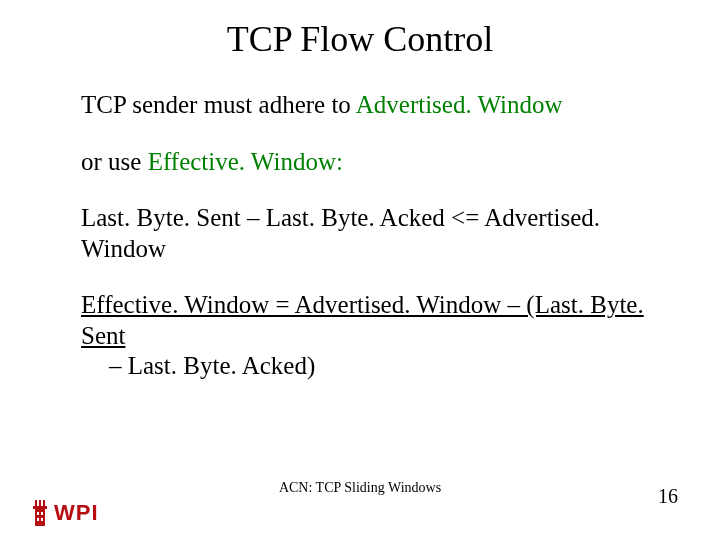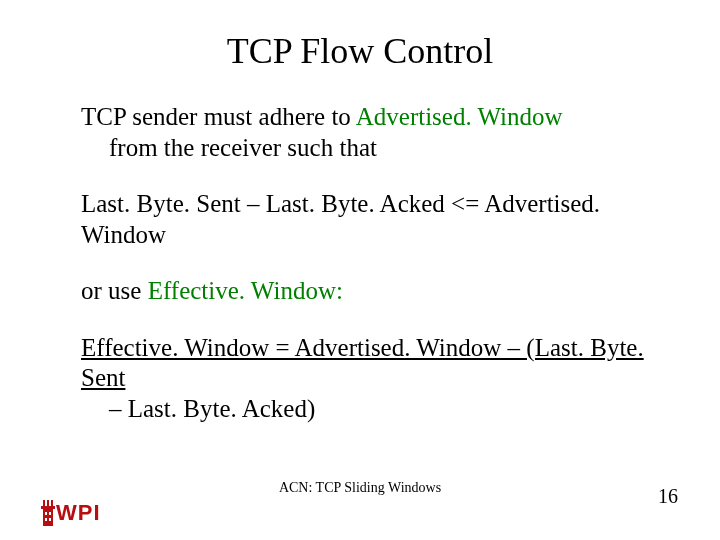--- a/index.html
+++ b/index.html
@@ -15,21 +15,21 @@
   .slide {
     position: relative;
     width: 720px;
     height: 540px;
     box-sizing: border-box;
   }
   .title {
     text-align: center;
     font-size: 36px;
     font-weight: 400;
-    padding-top: 30px;
+    padding-top: 18px;
   }
   .body {
     padding: 30px 36px 0 36px;
     font-size: 25px;
     line-height: 1.22;
     margin-left: 45px;
   }
   .para {
     margin-bottom: 26px;
   }
@@ -59,25 +59,25 @@
   }
   .page-num {
     position: absolute;
     right: 42px;
     bottom: 0;
     font-size: 20px;
     color: #000;
   }
   .logo {
     position: absolute;
-    left: 40px;
+    left: 32px;
     bottom: 14px;
     display: flex;
     align-items: flex-end;
-    gap: 0;
+    gap: 6px;
   }
   .logo-text {
     font-family: Arial, Helvetica, sans-serif;
     font-weight: 800;
     font-size: 22px;
     color: #b70e12;
     letter-spacing: 1px;
   }
   .logo-tower {
     width: 16px;
@@ -92,28 +92,27 @@
 <body>
 
 <div class="slide">
 
   <div class="title">TCP Flow Control</div>
 
   <div class="body">
 
     <div class="para first">
       <span>TCP sender must adhere to </span><span class="green">Advertised. Window</span><br>
-      <span class="indent-continue" style="display:inline-block;"> from the receiver such that</span>
     </div>
-
-    <div class="para">Last. Byte. Sent – Last. Byte. Acked &lt;= Advertised. Window</div>
 
     <div class="para">
       <span>or use </span><span class="green">Effective. Window:</span>
     </div>
+
+    <div class="para">Last. Byte. Sent – Last. Byte. Acked &lt;= Advertised. Window</div>
 
     <div class="para" style="padding-left:0;text-decoration:underline;">
       <span>Effective. Window = Advertised. Window – (Last. Byte. Sent</span><br>
       <span class="indent-continue" style="display:inline-block;">– Last. Byte. Acked)</span>
     </div>
 
   </div>
 
   <div class="logo">
     <span class="logo-tower">

